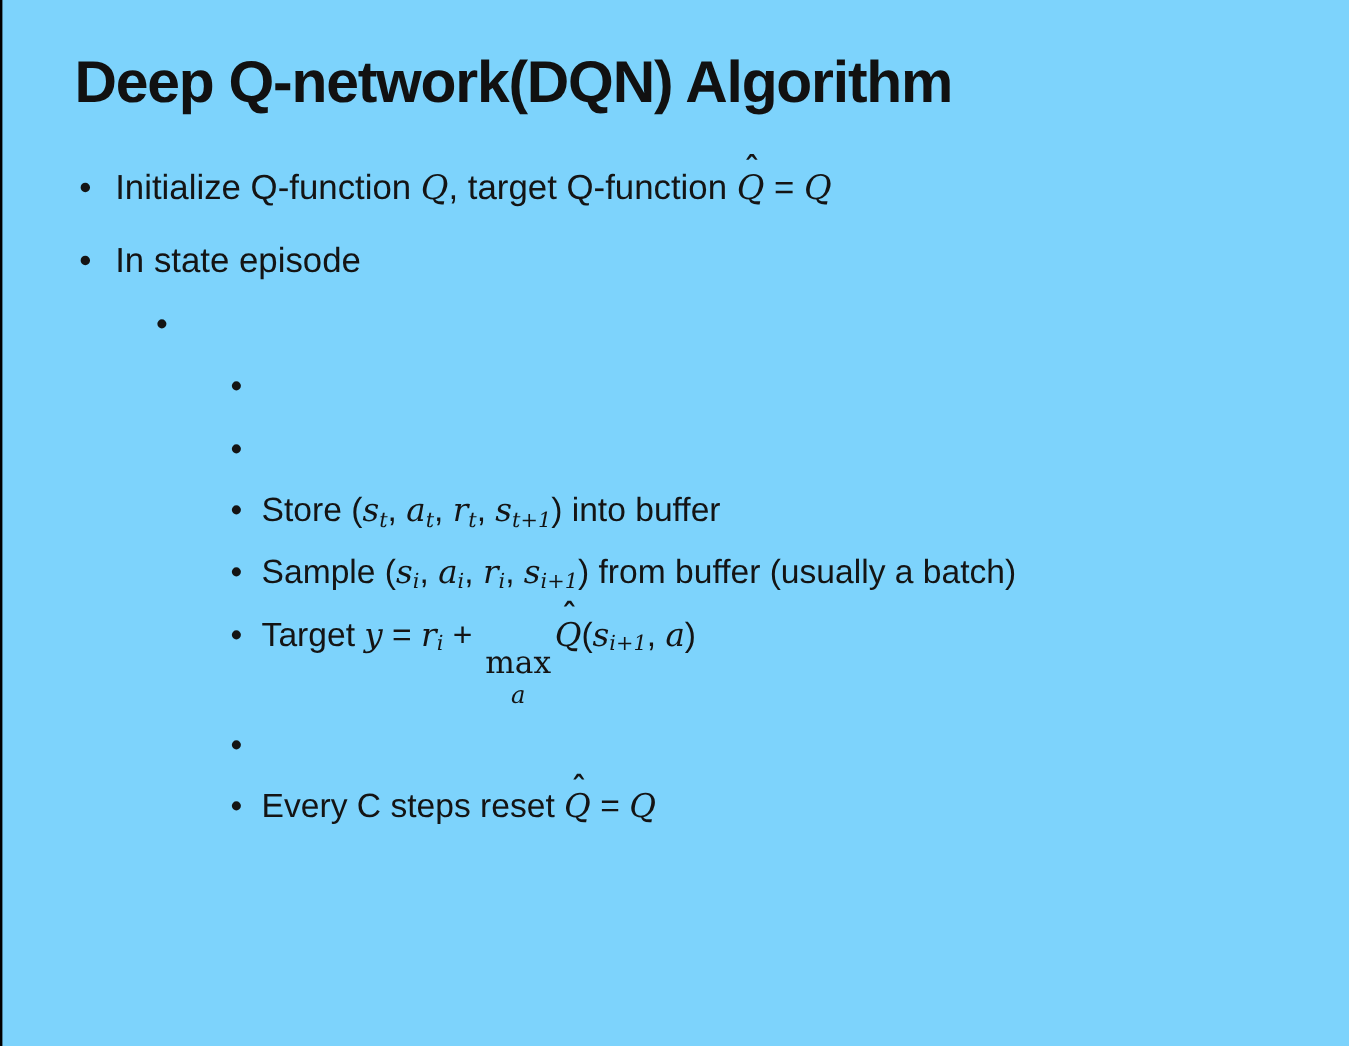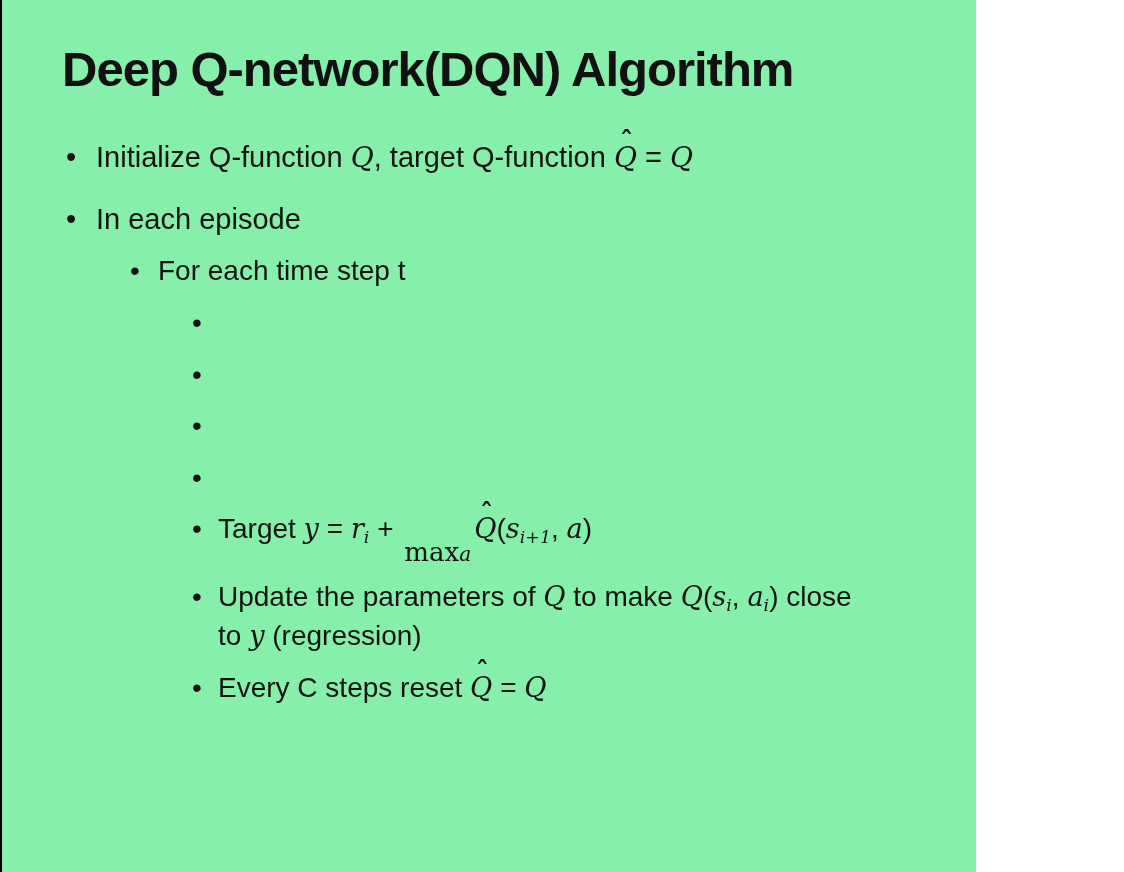--- a/index.html
+++ b/index.html
@@ -1,21 +1,21 @@
 <!DOCTYPE html>
 <html><head>
 <meta charset="utf-8">
 <style>
   html,body{margin:0;padding:0;background:#ffffff;}
   body{
     width:1124px;height:872px;overflow:hidden;
     font-family:"Liberation Sans",sans-serif;color:#131313;
     position:relative;
   }
-  .slide{position:relative;width:976px;height:872px;background:#86efac;}
+  .slide{position:relative;width:1124px;height:872px;background:#7dd3fc;}
   .left-edge{position:absolute;left:0;top:0;width:2px;height:872px;background:#000;}
   .title{
     padding:44px 36px 0 62px;
     font-size:49px;font-weight:700;letter-spacing:-1px;color:#111;
     line-height:1.05;
   }
   .bullets{margin-top:42px;padding-right:28px;}
   .row{
     display:flex;align-items:flex-start;
     margin-bottom:13px;font-size:28px;line-height:1.38;color:#141414;
@@ -35,66 +35,66 @@
   sub.ms{
     font-family:"DejaVu Serif",serif;font-style:italic;
     font-size:0.62em;line-height:0;position:relative;vertical-align:baseline;bottom:-0.25em;
   }
   .hat{position:relative;display:inline-block;}
   .hat .acc{
     position:absolute;left:55%;top:-0.38em;transform:translateX(-50%);
     font-size:0.9em;line-height:1;font-family:"DejaVu Serif",serif;font-weight:700;
   }
   .stack{
-    display:inline-flex;flex-direction:row;align-items:center;
+    display:inline-flex;flex-direction:column;align-items:center;
     line-height:1;vertical-align:-0.82em;margin:0 3px;
   }
   .stack .top{font-family:"DejaVu Serif",serif;font-size:0.93em;}
   .stack .bot{font-family:"DejaVu Serif",serif;font-style:italic;font-size:0.72em;margin-top:3px;}
 </style>
 </head>
 <body>
 
 <div class="slide">
   <div class="left-edge"></div>
   <div class="title">Deep Q-network(DQN) Algorithm</div>
   <div class="bullets" id="bullet-list">
       <div class="row l1">
         <span class="dot">•</span>
         <span class="txt">Initialize Q-function <i class="mv">Q</i>, target Q-function <span class="hat"><span class="acc">ˆ</span><i class="mv">Q</i></span> = <i class="mv">Q</i></span>
       </div>
       <div class="row l1">
         <span class="dot">•</span>
-        <span class="txt">In each episode</span>
+        <span class="txt">In state episode</span>
       </div>
       <div class="row l2">
-        <span class="dot">•</span>
-        <span class="txt">For each time step t</span>
-      </div>
-      <div class="row l3">
         <span class="dot">•</span>
       </div>
       <div class="row l3">
         <span class="dot">•</span>
       </div>
       <div class="row l3">
         <span class="dot">•</span>
       </div>
       <div class="row l3">
         <span class="dot">•</span>
+        <span class="txt">Store (<i class="mv">s</i><sub class="ms">t</sub>, <i class="mv">a</i><sub class="ms">t</sub>, <i class="mv">r</i><sub class="ms">t</sub>, <i class="mv">s</i><sub class="ms">t+1</sub>) into buffer</span>
+      </div>
+      <div class="row l3">
+        <span class="dot">•</span>
+        <span class="txt">Sample (<i class="mv">s</i><sub class="ms">i</sub>, <i class="mv">a</i><sub class="ms">i</sub>, <i class="mv">r</i><sub class="ms">i</sub>, <i class="mv">s</i><sub class="ms">i+1</sub>) from buffer (usually a batch)</span>
       </div>
       <div class="row l3">
         <span class="dot">•</span>
         <span class="txt">Target <i class="mv">y</i> = <i class="mv">r</i><sub class="ms">i</sub> + <span class="stack">
             <span class="top">max</span>
             <span class="bot">a</span>
           </span><span class="hat"><span class="acc">ˆ</span><i class="mv">Q</i></span>(<i class="mv">s</i><sub class="ms">i+1</sub>, <i class="mv">a</i>)</span>
       </div>
       <div class="row l3">
         <span class="dot">•</span>
-        <span class="txt">Update the parameters of <i class="mv">Q</i> to make <i class="mv">Q</i>(<i class="mv">s</i><sub class="ms">i</sub>, <i class="mv">a</i><sub class="ms">i</sub>) close<br>to <i class="mv">y</i> (regression)</span>
       </div>
       <div class="row l3">
         <span class="dot">•</span>
         <span class="txt">Every C steps reset <span class="hat"><span class="acc">ˆ</span><i class="mv">Q</i></span> = <i class="mv">Q</i></span>
       </div>
     </div>
 </div>
 
 </body></html>

